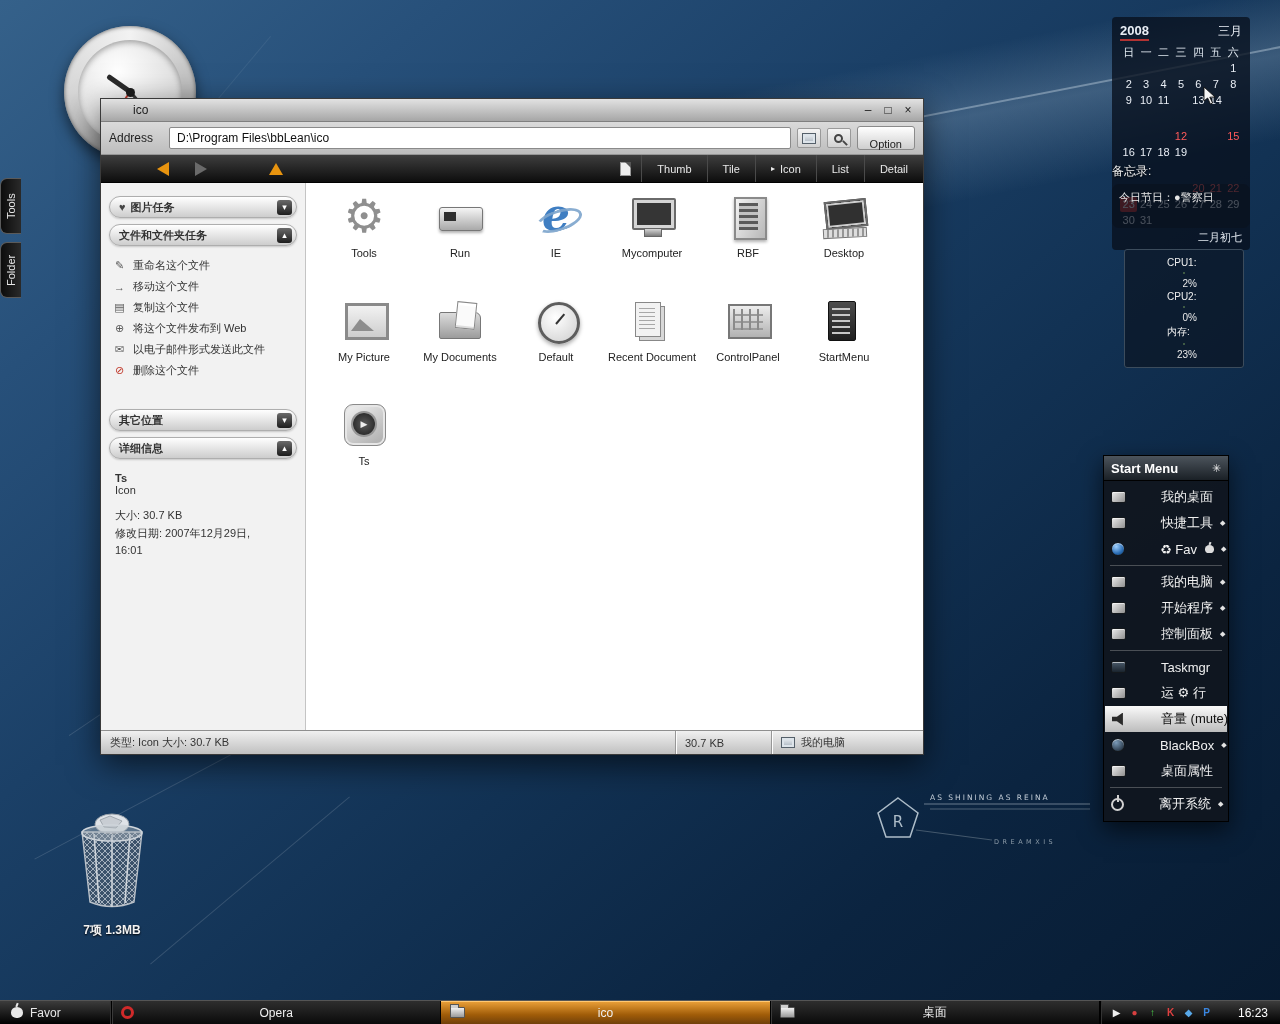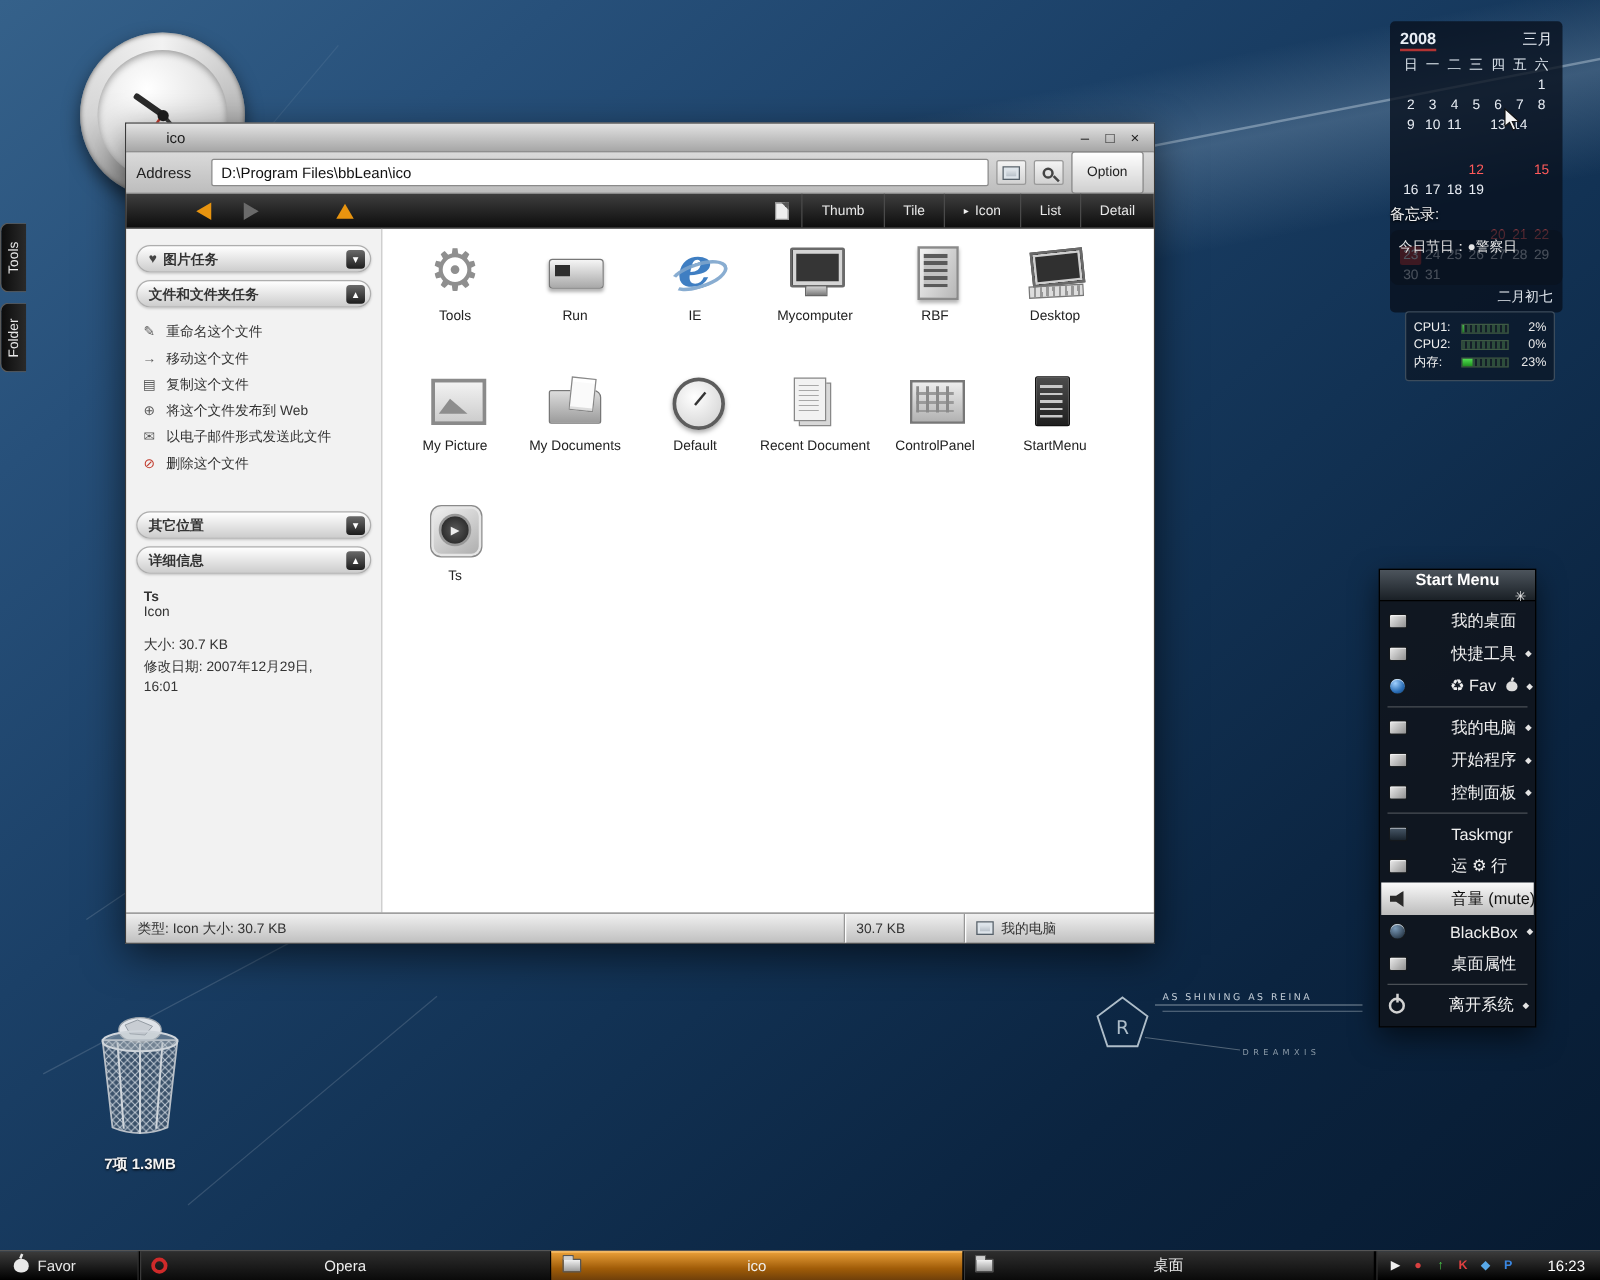--- a/index.html
+++ b/index.html
@@ -52,21 +52,21 @@
     display:flex;align-items:center;gap:6px;padding:0 8px;}
   .addr-label{font-size:12px;color:#222;width:54px;}
   .addr-input{flex:1;height:22px;background:#fff;border:1px solid #8a8a8a;border-radius:2px;
     display:flex;align-items:center;padding:0 7px;font-size:12px;color:#111;}
   .addr-btn{width:24px;height:20px;border:1px solid #9a9a9a;background:linear-gradient(#f4f4f4,#d2d2d2);
     border-radius:2px;display:flex;align-items:center;justify-content:center;}
   .mini-monitor{display:inline-block;width:14px;height:11px;border:1px solid #55606a;
     background:linear-gradient(#eef2f6,#a8b2bc);box-shadow:inset 0 0 0 2px #dde4ea;}
   .mini-mag{display:inline-block;width:9px;height:9px;border:2px solid #444;border-radius:50%;position:relative;}
   .mini-mag::after{content:"";position:absolute;left:6px;top:6px;width:6px;height:2px;background:#444;transform:rotate(45deg);}
-  .option-btn{height:34px;padding:1px 12px;font-size:11px;color:#222;border:1px solid #8a8a8a;border-radius:3px;
+  .option-btn{height:14px;padding:11px 12px;font-size:11px;color:#222;border:1px solid #8a8a8a;border-radius:3px;
     background:linear-gradient(#ffffff,#cfcfcf);font-family:inherit;}
   .toolbar{height:28px;background:linear-gradient(#3e3e3e,#0d0d0d);border-bottom:1px solid #000;
     display:flex;align-items:center;padding-left:56px;color:#e8e8e8;}
   .nav{margin-right:26px;display:flex;align-items:center;}
   .tri-left{width:0;height:0;border-top:7px solid transparent;border-bottom:7px solid transparent;border-right:12px solid #e8940f;}
   .tri-right{width:0;height:0;border-top:7px solid transparent;border-bottom:7px solid transparent;border-left:12px solid #6a6a6a;}
   .tri-up{width:0;height:0;border-left:7px solid transparent;border-right:7px solid transparent;border-bottom:12px solid #e8940f;margin-left:36px;}
   .tb-right{margin-left:auto;display:flex;align-items:center;height:100%;}
   .page-ico{width:11px;height:14px;background:#eee;border:1px solid #999;margin-right:10px;position:relative;}
   .page-ico::after{content:"";position:absolute;right:-1px;top:-1px;border:3px solid #555;border-left-color:transparent;border-bottom-color:transparent;}
@@ -144,32 +144,32 @@
   .cal-lunar{text-align:right;font-size:11px;margin-top:2px;color:#e2e8ef;}
 
   
   .memo{position:absolute;left:1112px;top:163px;width:138px;z-index:10;color:#f0f0f0;}
   .memo-title{font-size:12px;margin-bottom:4px;text-shadow:0 1px 2px #000;}
   .memo-box{background:rgba(10,18,30,0.72);border-radius:7px;min-height:44px;padding:6px 7px;font-size:11px;color:#e6e6e6;}
 
   
   .sysmon{position:absolute;left:1124px;top:249px;width:120px;z-index:10;background:rgba(10,18,30,0.65);
     border:1px solid #3c4c5c;border-radius:3px;padding:5px 6px;}
-  .sys-row{display:flex;align-items:center;gap:4px;margin:2px 0;}
+  .sys-row{display:flex;align-items:center;gap:4px;margin:2px 0;flex-direction:column;}
   .sys-label{width:34px;font-size:10px;color:#f0f0f0;}
   .sys-bar{flex:1;height:8px;background:#141e28;border:1px solid #3e5a44;position:relative;
     background-image:repeating-linear-gradient(90deg,rgba(110,200,110,0.28) 0 2px,transparent 2px 4px);}
   .sys-fill{position:absolute;left:0;top:0;bottom:0;background:linear-gradient(#52e052,#1f8f1f);display:block;}
   .sys-val{width:26px;font-size:10px;color:#e8e8e8;text-align:right;}
 
   
   .startmenu{position:absolute;left:1103px;top:455px;width:126px;z-index:40;background:rgba(16,22,30,0.93);
     border:1px solid #000;box-shadow:0 8px 22px rgba(0,0,0,0.6);}
   .sm-header{height:25px;background:linear-gradient(#4c545c,#1a2026);display:flex;align-items:center;
-    padding:0 7px;color:#fff;font-weight:bold;font-size:13px;border-bottom:1px solid #000;flex-direction:column;}
+    padding:0 7px;color:#fff;font-weight:bold;font-size:13px;border-bottom:1px solid #000;}
   .sm-header .sm-flake{margin-left:auto;font-weight:normal;font-size:11px;color:#e8e8e8;}
   .sm-body{padding:3px 0 4px;}
   .sm-item{height:26px;display:flex;align-items:center;gap:7px;padding:0 7px;font-size:13px;color:#f0f0f0;}
   .sm-item.hl{background:linear-gradient(#fafafa,#bcbcbc);color:#111;margin:0 1px;}
   .sm-label{white-space:nowrap;margin-left:28px;}
   .sm-arrow{margin-left:auto;font-size:7px;color:#e4e4e4;}
   .sm-sep{height:1px;background:#4a4f55;margin:3px 6px;}
   .smi{flex:none;width:15px;height:12px;border:1px solid #14181c;border-radius:2px;
     background:linear-gradient(135deg,#ececec,#8f8f8f);box-shadow:inset 0 1px 0 rgba(255,255,255,0.6);}
   .smi-fav{width:14px;height:14px;border-radius:50%;background:radial-gradient(circle at 35% 30%,#9fd0ff,#2a6db5 60%,#123a66);}

